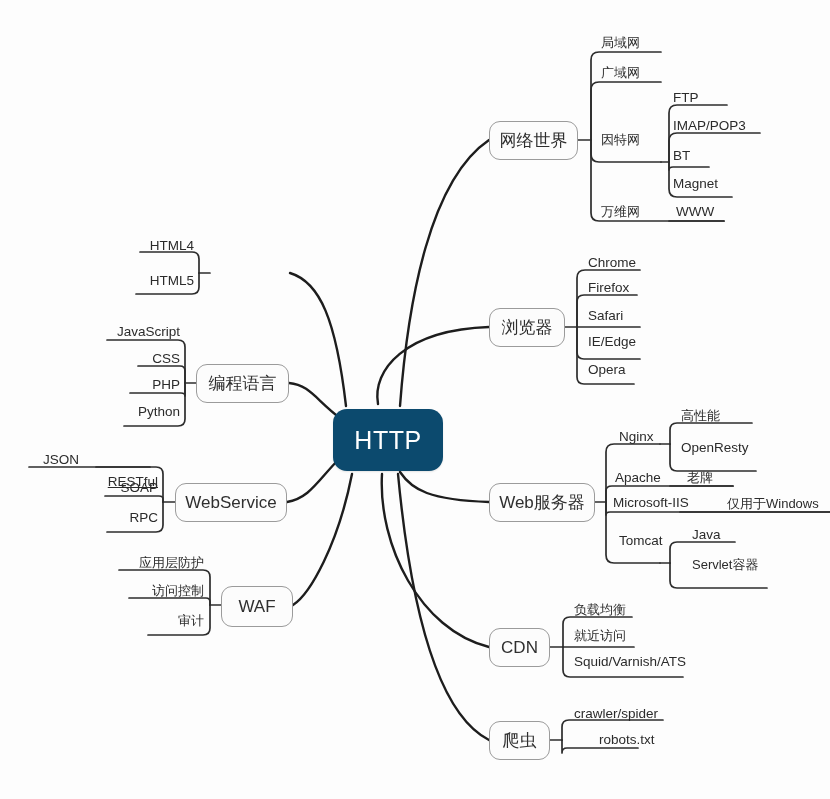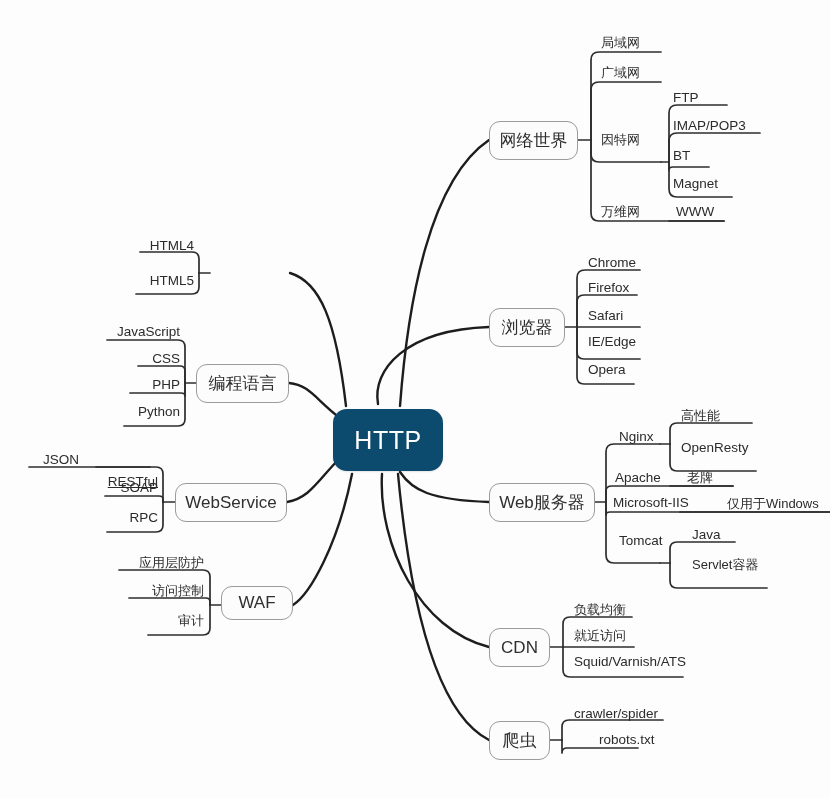--- a/index.html
+++ b/index.html
@@ -180,21 +180,21 @@
 
 
   <div class="box-node" style="left:175px; top:483px; width:112px; height:39px;">
     <span>WebService</span>
   </div>
 
   <div class="box-node" style="left:196px; top:364px; width:93px; height:39px;">
     <span>编程语言</span>
   </div>
 
-  <div class="box-node" style="left:221px; top:586px; width:72px; height:34px;">
+  <div class="box-node" style="left:221px; top:586px; width:72px; height:41px;">
     <span>WAF</span>
   </div>
 
   <div class="leaf-label cjk right" style="left:601px; top:36px;">
     <span>局域网</span>
   </div>
   <div class="leaf-label cjk right" style="left:601px; top:66px;">
     <span>广域网</span>
   </div>
   <div class="leaf-label cjk right" style="left:601px; top:133px;">

